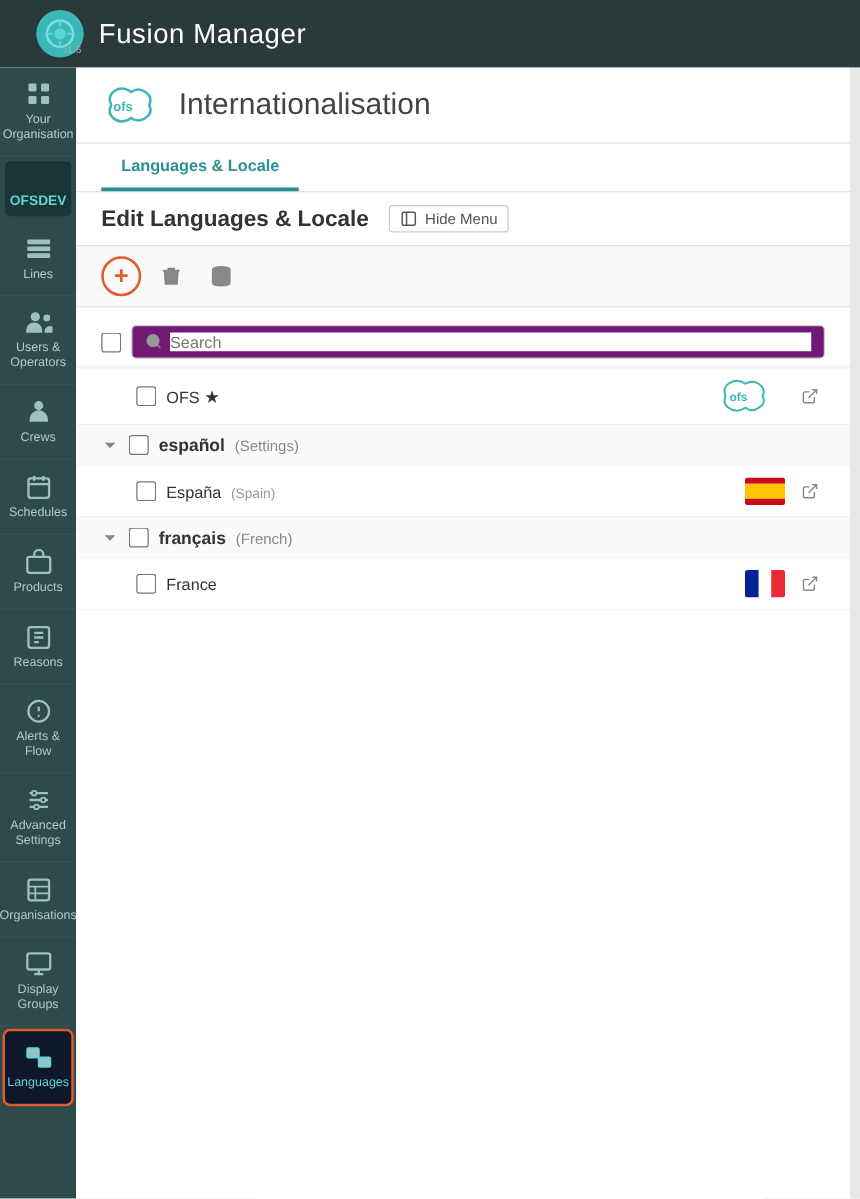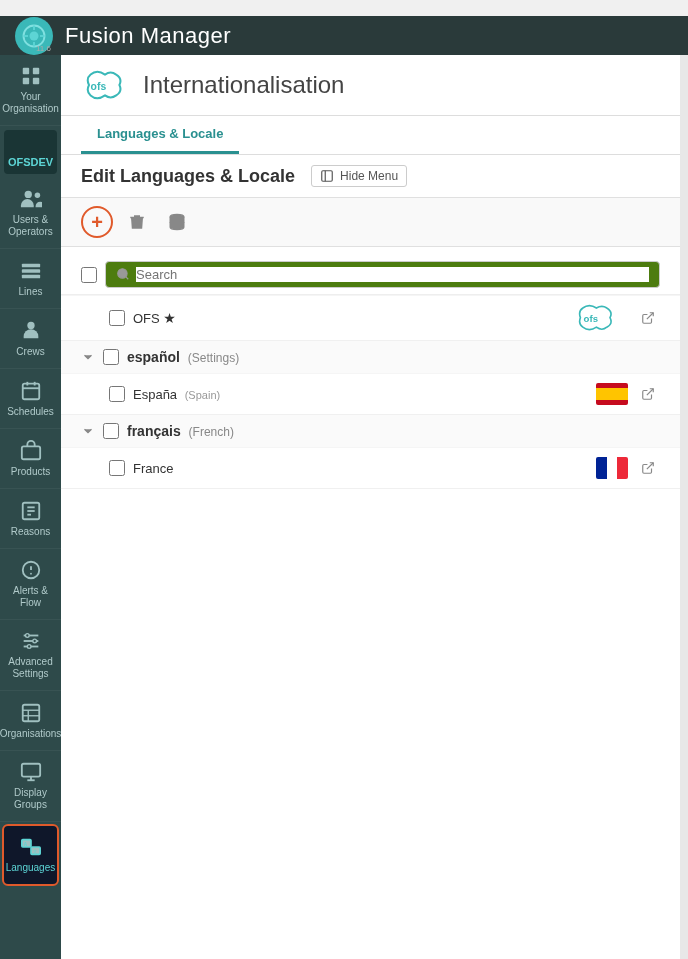--- a/index.html
+++ b/index.html
@@ -1,27 +1,26 @@
 <!DOCTYPE html>
 <html><head>
   <meta charset="utf-8">
   <style>
     * { box-sizing: border-box; margin: 0; padding: 0; }
     body { font-family: Arial, sans-serif; width: 688px; height: 959px; overflow: hidden; display: flex; flex-direction: column; background: #f0f0f0; }
 
     
     .topbar {
-      height: 39px;
+      height: 54px;
       background: #2a3a3a;
       display: flex;
       align-items: center;
-      padding: 0 15px;
+      padding: 0 29px;
       gap: 12px;
       flex-shrink: 0;
-      margin-top: 16px;
     }
     .topbar-logo {
       width: 38px;
       height: 38px;
       background: #3ab8b8;
       border-radius: 50%;
       display: flex;
       align-items: center;
       justify-content: center;
       position: relative;
@@ -234,21 +233,21 @@
       cursor: pointer;
     }
     .search-input-wrap {
       flex: 1;
       display: flex;
       align-items: flex-start;
       border: 1px solid #ccc;
       border-radius: 4px;
       padding: 5px 10px;
       gap: 6px;
-      background: #4d7c0f;
+      background: #701a75;
     }
     .search-input-wrap svg { width: 14px; height: 14px; fill: #999; }
     .search-input {
       border: none;
       outline: none;
       font-size: 13px;
       flex: 1;
       color: #555;
     }
 
@@ -381,35 +380,35 @@
 
     <div class="ofsdev-btn">
       <svg viewBox="0 0 20 20" fill="#5dd5d5">
           <path d="M3 5h14M3 10h14M3 15h8"></path>
         </svg>
       <span>OFSDEV</span>
     </div>
 
     <div class="sidebar-item">
       <svg viewBox="0 0 24 24">
+          <rect x="2" y="4" width="20" height="4" rx="1"></rect>
+          <rect x="2" y="10" width="20" height="4" rx="1"></rect>
+          <rect x="2" y="16" width="20" height="4" rx="1"></rect>
+        </svg>
+      <span class="item-label">Lines</span>
+    </div>
+
+    <div class="sidebar-item">
+      <svg viewBox="0 0 24 24">
           <circle cx="9" cy="7" r="4"></circle>
           <path d="M1 21v-2a7 7 0 0114 0v2"></path>
           <circle cx="19" cy="8" r="3"></circle>
           <path d="M17 21v-1a5 5 0 0110 0v1"></path>
         </svg>
       <span class="item-label">Users &amp;<br>Operators</span>
-    </div>
-
-    <div class="sidebar-item">
-      <svg viewBox="0 0 24 24">
-          <rect x="2" y="4" width="20" height="4" rx="1"></rect>
-          <rect x="2" y="10" width="20" height="4" rx="1"></rect>
-          <rect x="2" y="16" width="20" height="4" rx="1"></rect>
-        </svg>
-      <span class="item-label">Lines</span>
     </div>
 
     <div class="sidebar-item">
       <svg viewBox="0 0 24 24">
           <circle cx="12" cy="6" r="4"></circle>
           <path d="M4 20v-2a8 8 0 0116 0v2"></path>
         </svg>
       <span class="item-label">Crews</span>
     </div>
 

